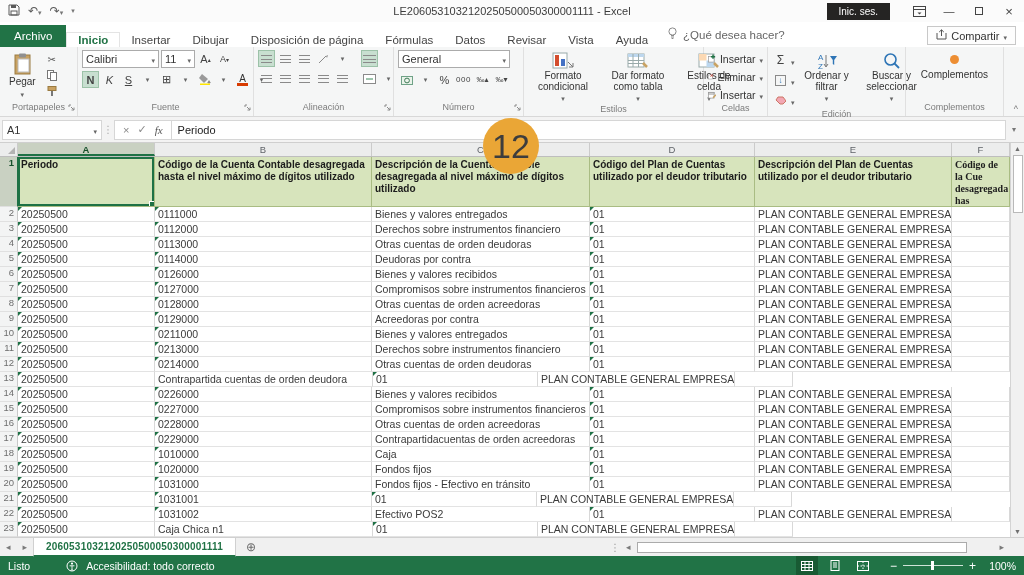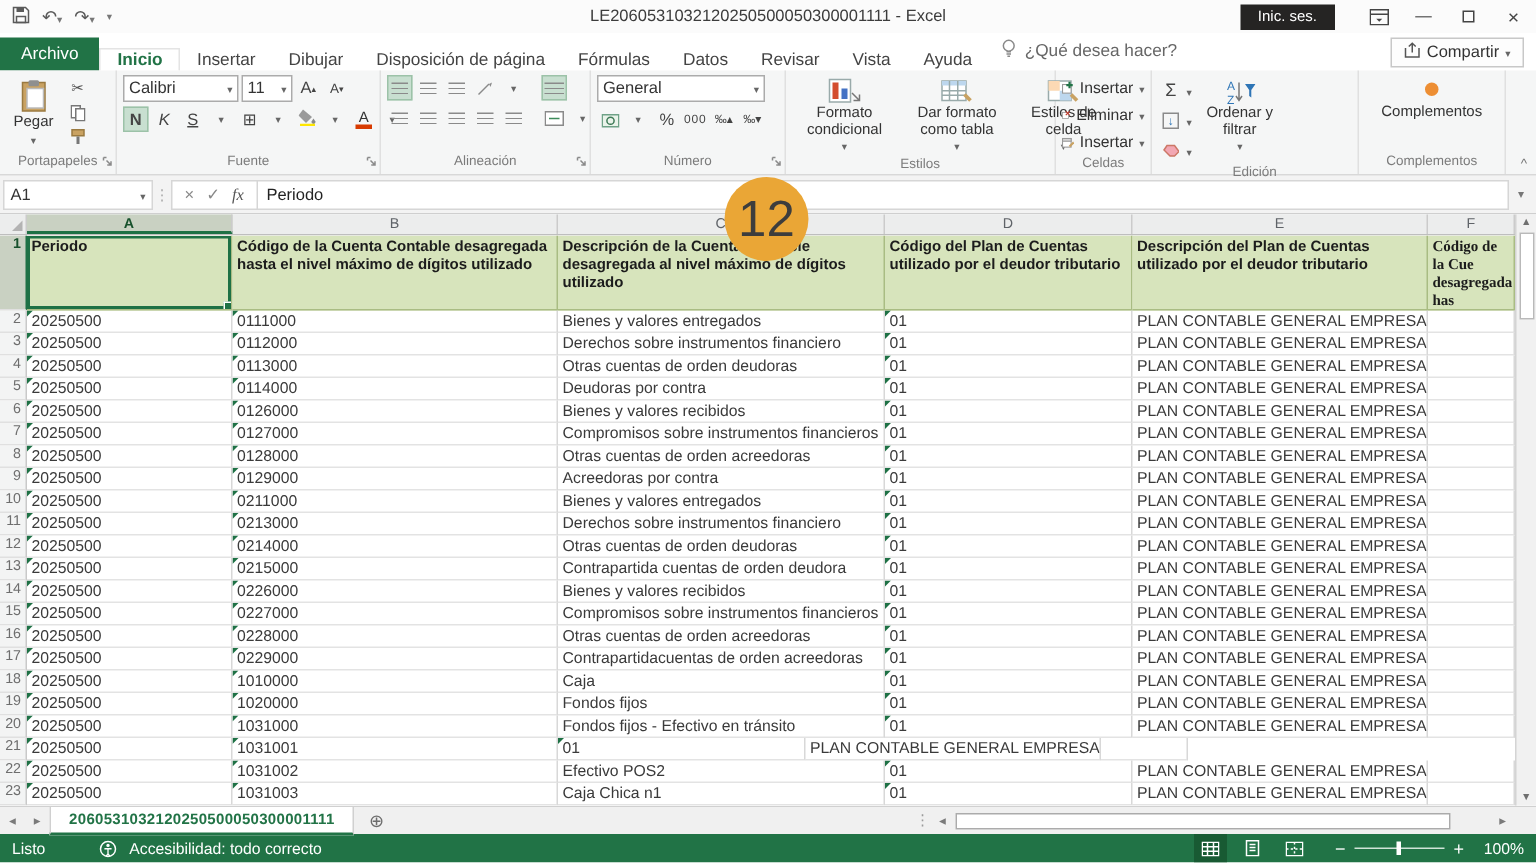--- a/index.html
+++ b/index.html
@@ -435,20 +435,28 @@
       <div class="stackbtn">
         <svg width="20" height="18" viewBox="0 0 20 18">
             <text x="1" y="8" font-size="8" fill="#2E75B6" font-family="sans-serif">A</text>
             <text x="1" y="17" font-size="8" fill="#2E75B6" font-family="sans-serif">Z</text>
             <path d="M9 3v11M7 12l2 3 2-3" fill="none" stroke="#777"></path>
             <path d="M13 4h7l-2.8 4v5l-1.4-1V8z" fill="#2E75B6"></path>
           </svg>
         <span style="white-space:normal;width:50px;">Ordenar y filtrar</span>
           <span class="ddonly"></span>
       </div>
+      <div class="stackbtn">
+        <svg width="18" height="18" viewBox="0 0 18 18">
+            <circle cx="7.5" cy="7.5" r="5.5" fill="none" stroke="#2E75B6" stroke-width="1.6"></circle>
+            <path d="M11.5 11.5L16 16" stroke="#2E75B6" stroke-width="1.8"></path>
+          </svg>
+        <span style="white-space:normal;width:58px;">Buscar y seleccionar</span>
+          <span class="ddonly"></span>
+      </div>
     </div>
     <div class="glabel"><span>Edición</span></div>
   </div>
 
   <div class="rgroup" style="width:98px">
     <div class="gbody" style="justify-content:center;">
       <div class="stackbtn">
         <span class="orangedot" style="margin:3px 0 5px;"></span>
         <span>Complementos</span>
       </div>
@@ -593,21 +601,20 @@
         <div class="cell tri" style="width: 137px;">20250500</div>
         <div class="cell tri" style="width: 217px;">0214000</div>
         <div class="cell" style="width: 218px;">Otras cuentas de orden deudoras</div>
         <div class="cell tri" style="width: 165px;">01</div>
         <div class="cell" style="width: 197px;">PLAN CONTABLE GENERAL EMPRESARIAL</div>
         <div class="cell" style="width: 58px;"></div>
       </div>
       <div class="grow drow">
         <div class="gut">13</div>
         <div class="cell tri" style="width: 137px;">20250500</div>
-        <div class="cell tri" style="width: 217px;">0215000</div>
         <div class="cell" style="width: 218px;">Contrapartida cuentas de orden deudora</div>
         <div class="cell tri" style="width: 165px;">01</div>
         <div class="cell" style="width: 197px;">PLAN CONTABLE GENERAL EMPRESARIAL</div>
         <div class="cell" style="width: 58px;"></div>
       </div>
       <div class="grow drow">
         <div class="gut">14</div>
         <div class="cell tri" style="width: 137px;">20250500</div>
         <div class="cell tri" style="width: 217px;">0226000</div>
         <div class="cell" style="width: 218px;">Bienes y valores recibidos</div>
@@ -682,21 +689,20 @@
         <div class="cell tri" style="width: 137px;">20250500</div>
         <div class="cell tri" style="width: 217px;">1031002</div>
         <div class="cell" style="width: 218px;">Efectivo POS2</div>
         <div class="cell tri" style="width: 165px;">01</div>
         <div class="cell" style="width: 197px;">PLAN CONTABLE GENERAL EMPRESARIAL</div>
         <div class="cell" style="width: 58px;"></div>
       </div>
       <div class="grow drow">
         <div class="gut">23</div>
         <div class="cell tri" style="width: 137px;">20250500</div>
-        <div class="cell tri" style="width: 217px;">1031003</div>
         <div class="cell" style="width: 218px;">Caja Chica n1</div>
         <div class="cell tri" style="width: 165px;">01</div>
         <div class="cell" style="width: 197px;">PLAN CONTABLE GENERAL EMPRESARIAL</div>
         <div class="cell" style="width: 58px;"></div>
       </div>
     </div>
   <div class="vscroll">
     <span style="margin-top:2px;">▲</span>
     <div class="vthumb"></div>
     <span class="vdown">▼</span>

